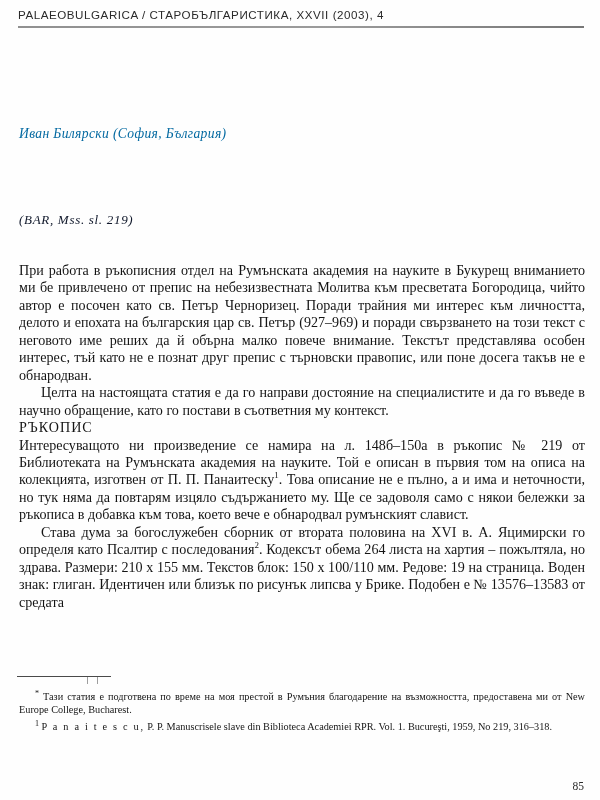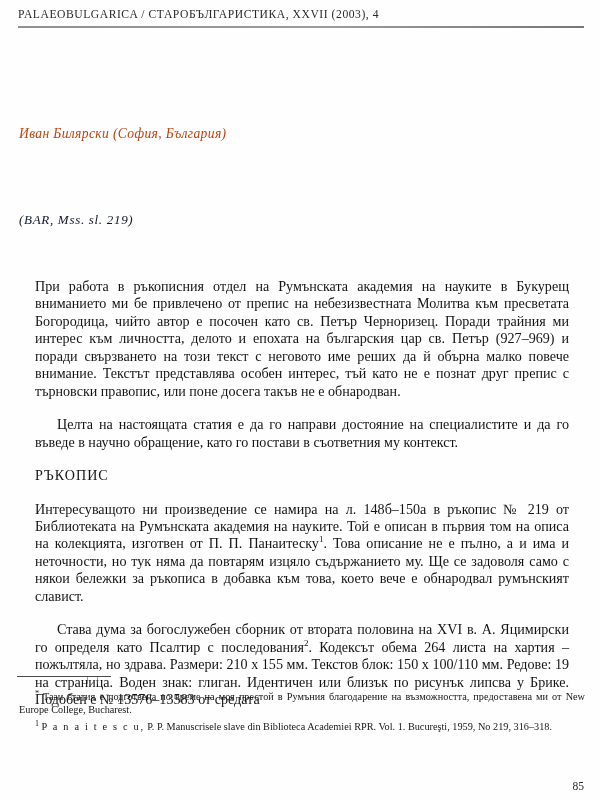--- a/index.html
+++ b/index.html
@@ -23,41 +23,41 @@
     position: absolute;
     left: 18px;
     top: 8px;
     width: 564px;
   }
   .running-head-text {
     font-size: 11.6px;
     letter-spacing: 0.55px;
     color: #2a2a2a;
     white-space: nowrap;
-    font-family: Liberation Serif, serif;
+    font-family: Liberation Sans, sans-serif;
   }
   .head-rule {
     position: absolute;
     left: 18px;
     top: 26px;
     width: 566px;
     height: 2.4px;
     background: linear-gradient(to right, #7d7d7d 0%, #8a8a8a 55%, #5f5f5f 100%);
     opacity: .85;
   }
 
   
   .byline {
     position: absolute;
     left: 19px;
     top: 126px;
     font-style: italic;
     font-size: 13.6px;
     letter-spacing: .35px;
-    color: #c2410c;
+    color: #0369a1;
   }
 
   .title-block {
     position: absolute;
     left: 19px;
     top: 158px;
     width: 566px;
   }
   .title-line {
     font-size: 15.6px;
@@ -82,21 +82,21 @@
   }
 
   
   .body-block {
     position: absolute;
     left: 19px;
     top: 262px;
     width: 566px;
   }
   p.para {
-    margin: 16px;
+    margin: 0;
     font-size: 14.1px;
     line-height: 17.45px;
     text-align: justify;
     text-justify: inter-word;
     color: #141414;
     hyphens: manual;
   }
   p.para.indent {
     text-indent: 22px;
   }

